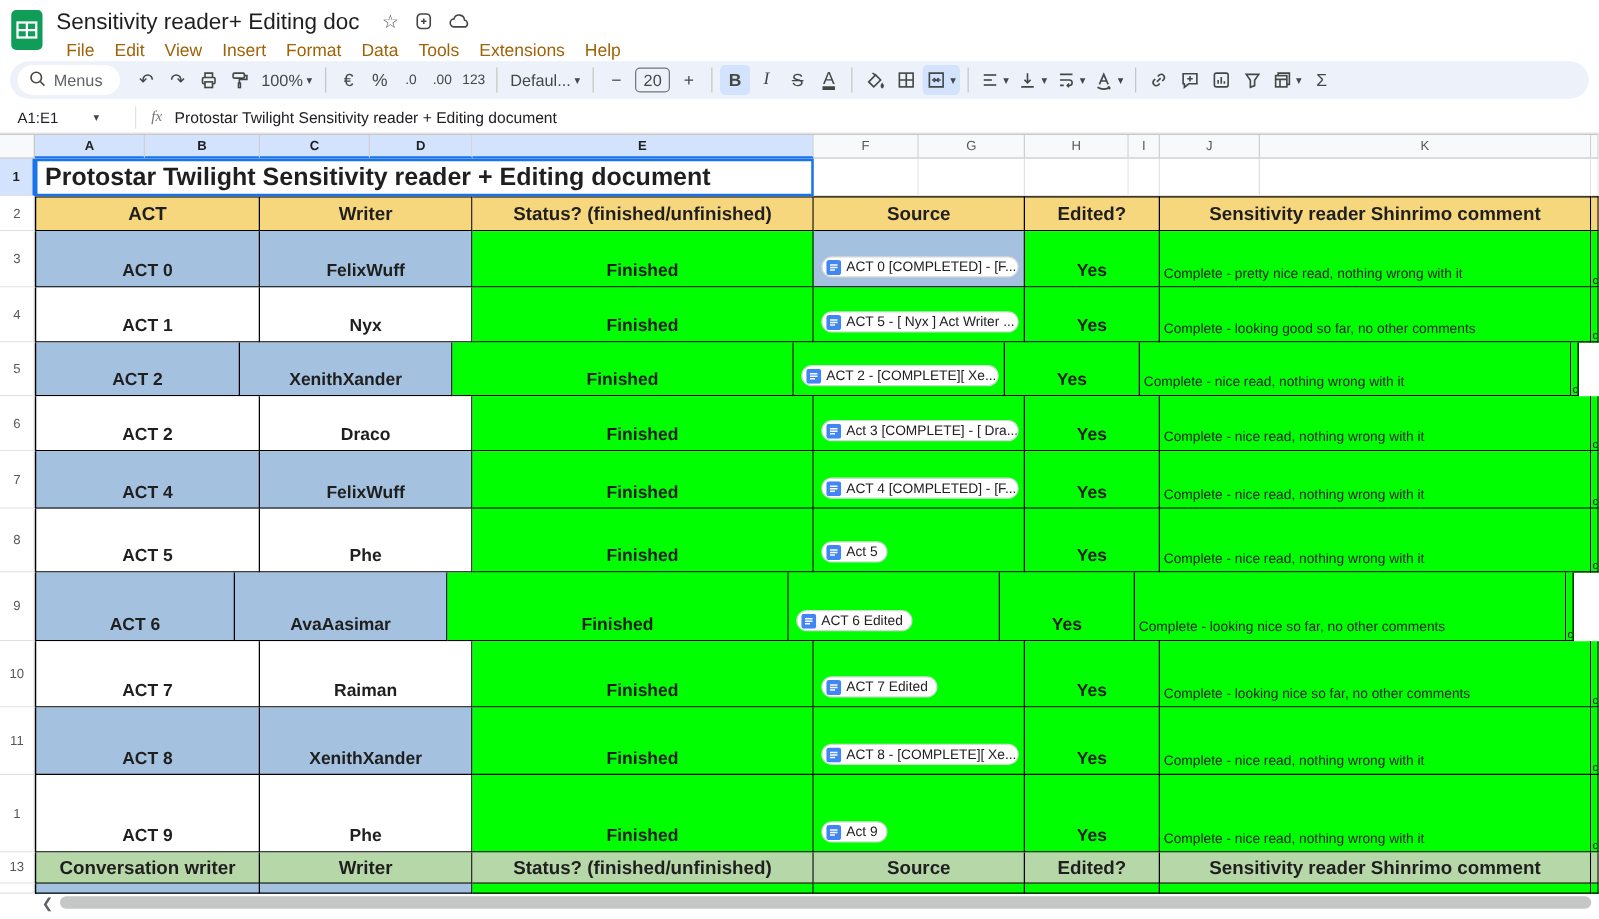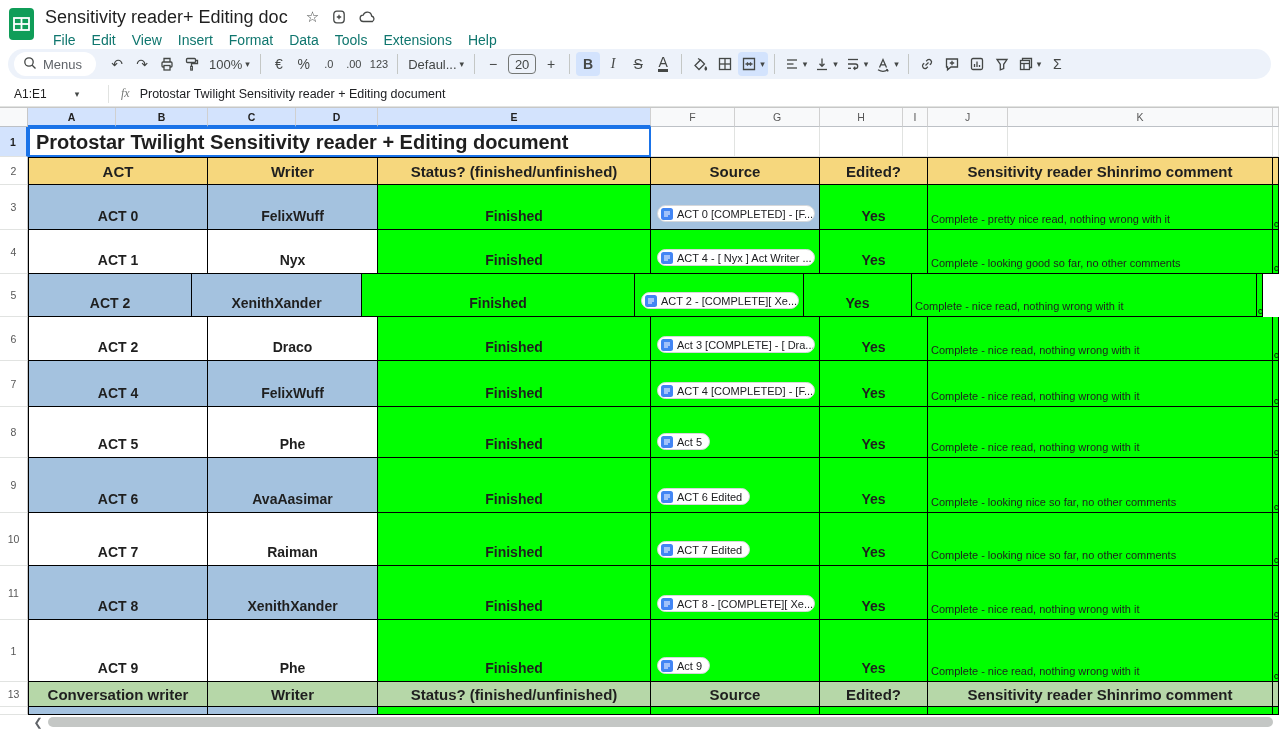--- a/index.html
+++ b/index.html
@@ -6,21 +6,21 @@
   html,body { width:1279px; height:735px; overflow:hidden; background:#fff;
     font-family:"Liberation Sans", sans-serif; color:#1f1f1f; }
   
   .titlebar { display:flex; align-items:flex-start; padding:6px 0 0 8px; height:46px; }
   .logo { width:27px; height:34px; margin-right:10px; margin-top:1px; }
   .tcol { display:flex; flex-direction:column; }
   .trow1 { display:flex; align-items:center; height:22px; }
   .doc-title { font-size:18px; color:#1f1f1f; margin-right:12px;text-align:right; }
   .tb-ic { color:#444746; font-size:15px; margin:0 6px; display:inline-flex; align-items:center; }
   .menubar { display:flex; height:24px; align-items:center; }
-  .menu-item { font-size:14px; color:#0f766e; padding:2px 8px; border-radius:4px; cursor:default; }
+  .menu-item { font-size:14px; color:#a16207; padding:2px 8px; border-radius:4px; cursor:default; }
   
   .toolbar { margin:3px 8px 0 8px; height:30px; background:var(--toolbar-bg,#edf2fa);
     border-radius:16px; display:flex; align-items:center; padding:0 6px; gap:1px; }
   .menus-pill { background:#fff; border-radius:12px; height:24px; display:flex; align-items:center;
     padding:0 14px 0 8px; margin-right:8px; color:#5f6368; font-size:13px; gap:5px; }
   .tbtn { min-width:24px; height:24px; border-radius:4px; display:flex; align-items:center;
     justify-content:center; color:#444746; font-size:14px; padding:0 3px; position:relative; }
   .tbtn.active { background:#d3e3fd; }
   .tbtn svg { display:block; }
   .tb-glyph { font-size:14px; line-height:1; }
@@ -402,21 +402,21 @@
         <div class="cell c-center bg-white" style="width: 170px;">Nyx</div>
         <div class="cell c-center bg-green" style="width: 273px;">Finished</div>
         <div class="cell c-left bg-green" style="width: 169px;">
           <span class="chip">
             <span class="chip-ic"><svg width="12" height="12" viewBox="0 0 12 12">
                 <rect width="12" height="12" rx="2.5" fill="#4285f4"></rect>
                 <line x1="3" y1="4" x2="9" y2="4" stroke="#fff" stroke-width="1.1"></line>
                 <line x1="3" y1="6" x2="9" y2="6" stroke="#fff" stroke-width="1.1"></line>
                 <line x1="3" y1="8" x2="7" y2="8" stroke="#fff" stroke-width="1.1"></line>
               </svg></span>
-            <span>ACT 4 - [ Nyx ] Act Writer ...</span>
+            <span>ACT 5 - [ Nyx ] Act Writer ...</span>
           </span>
         </div>
         <div class="cell c-center bg-green" style="width: 108px;">Yes</div>
         <div class="cell c-left bg-green comment" style="width: 345px;">Complete - looking good so far, no other comments</div>
         <div class="cell edge bg-green" style="width: 6px;">c</div>
       </div>
       <div class="grow" style="height: 43px;">
         <div class="rowhead">5</div>
         <div class="cell c-center leftb bg-blue" style="width: 164px;">ACT 2</div>
         <div class="cell c-center bg-blue" style="width: 170px;">XenithXander</div>
@@ -491,21 +491,21 @@
               </svg></span>
             <span>Act 5</span>
           </span>
         </div>
         <div class="cell c-center bg-green" style="width: 108px;">Yes</div>
         <div class="cell c-left bg-green comment" style="width: 345px;">Complete - nice read, nothing wrong with it</div>
         <div class="cell edge bg-green" style="width: 6px;">c</div>
       </div>
       <div class="grow" style="height: 55px;">
         <div class="rowhead">9</div>
-        <div class="cell c-center leftb bg-blue" style="width: 180px;">ACT 6</div>
+        <div class="cell c-center leftb bg-blue" style="width: 160px;">ACT 6</div>
         <div class="cell c-center bg-blue" style="width: 170px;">AvaAasimar</div>
         <div class="cell c-center bg-green" style="width: 273px;">Finished</div>
         <div class="cell c-left bg-green" style="width: 169px;">
           <span class="chip">
             <span class="chip-ic"><svg width="12" height="12" viewBox="0 0 12 12">
                 <rect width="12" height="12" rx="2.5" fill="#4285f4"></rect>
                 <line x1="3" y1="4" x2="9" y2="4" stroke="#fff" stroke-width="1.1"></line>
                 <line x1="3" y1="6" x2="9" y2="6" stroke="#fff" stroke-width="1.1"></line>
                 <line x1="3" y1="8" x2="7" y2="8" stroke="#fff" stroke-width="1.1"></line>
               </svg></span>

